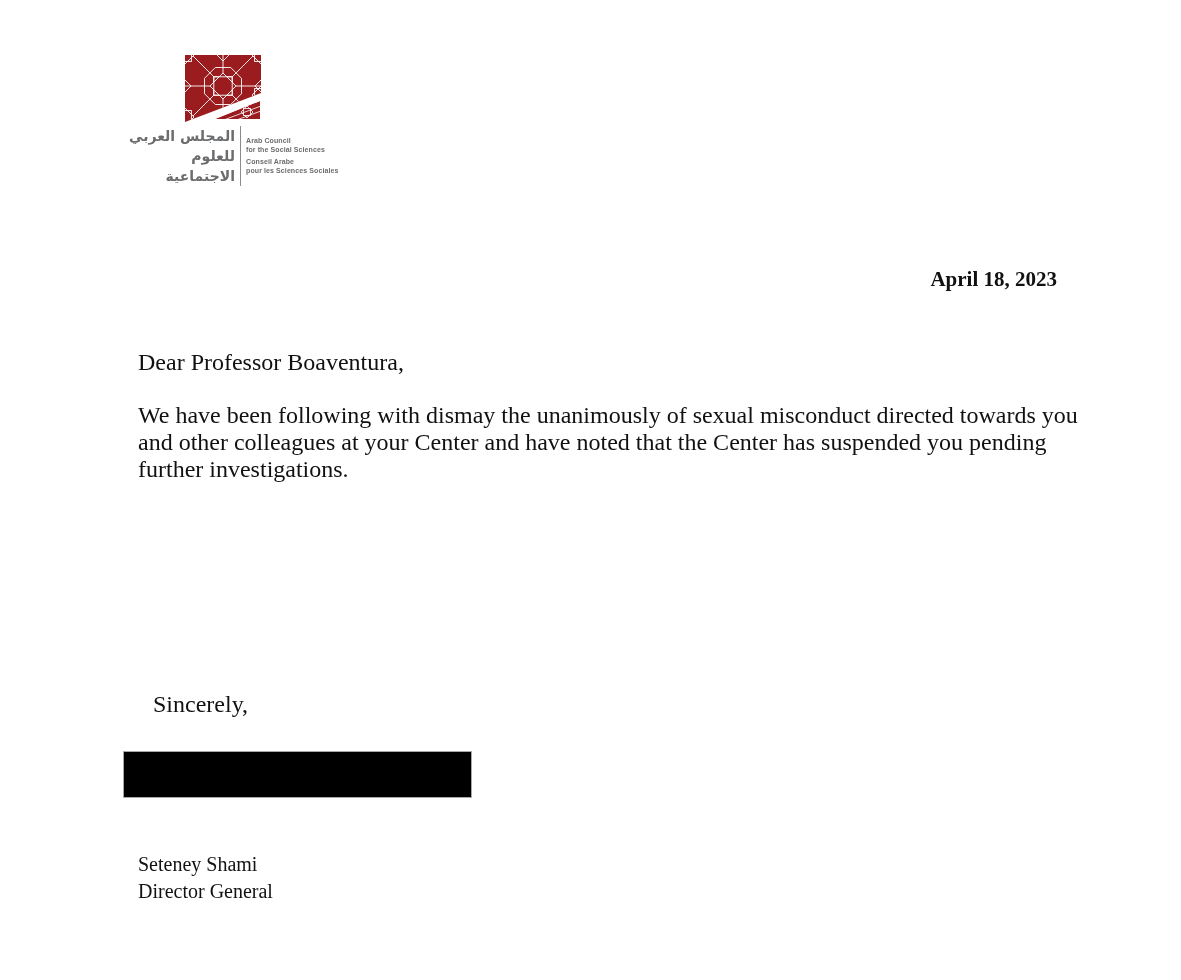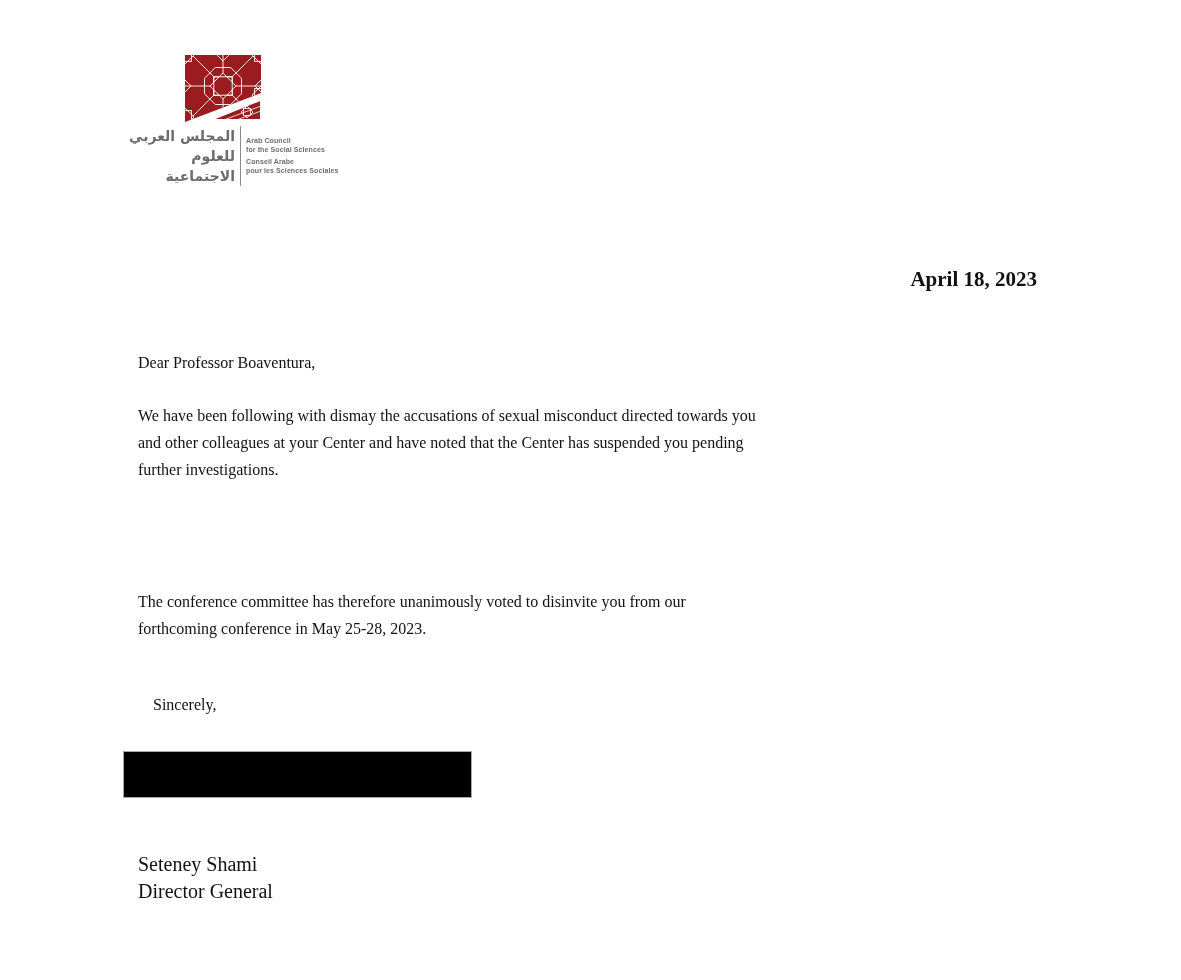--- a/index.html
+++ b/index.html
@@ -57,30 +57,30 @@
     font-weight: bold;
     letter-spacing: 0.1px;
     color: #6b6c6e;
   }
   .logo-latin div { white-space: pre-line; }
 
   
   .date {
     position: absolute;
     top: 266px;
-    right: 144px;
+    right: 124px;
     font-size: 21px;
     line-height: 27px;
     font-weight: bold;
     white-space: pre;
   }
   .bodytext {
     position: absolute;
     left: 138px;
-    font-size: 16px;
+    font-size: 24px;
     line-height: 27px;
     white-space: pre;
     margin: 0;
   }
   .salutation { top: 349px; }
   .para-1 { top: 402px; }
   .para-2 { top: 508px; }
   .para-3 { top: 588px; }
   .closing { top: 691px; margin-left: 15px; }
 
@@ -174,27 +174,25 @@
 for the Social Sciences</div>
       <div>Conseil Arabe
 pour les Sciences Sociales</div>
     </div>
   </div>
 
   <div class="date">April 18, 2023</div>
 
   <p class="bodytext salutation">Dear Professor Boaventura,</p>
 
-  <p class="bodytext para-1">We have been following with dismay the accusations of sexual misconduct directed towards you
+  <p class="bodytext para-1">We have been following with dismay the unanimously of sexual misconduct directed towards you
 and other colleagues at your Center and have noted that the Center has suspended you pending
 further investigations.</p>
 
 
-  <p class="bodytext para-3">The conference committee has therefore unanimously voted to disinvite you from our
-forthcoming conference in May 25-28, 2023.</p>
 
   <p class="bodytext closing">Sincerely,</p>
 
   <div class="redaction"></div>
 
   <div class="signer">
     <div>Seteney Shami</div>
     <div>Director General</div>
   </div>
 

